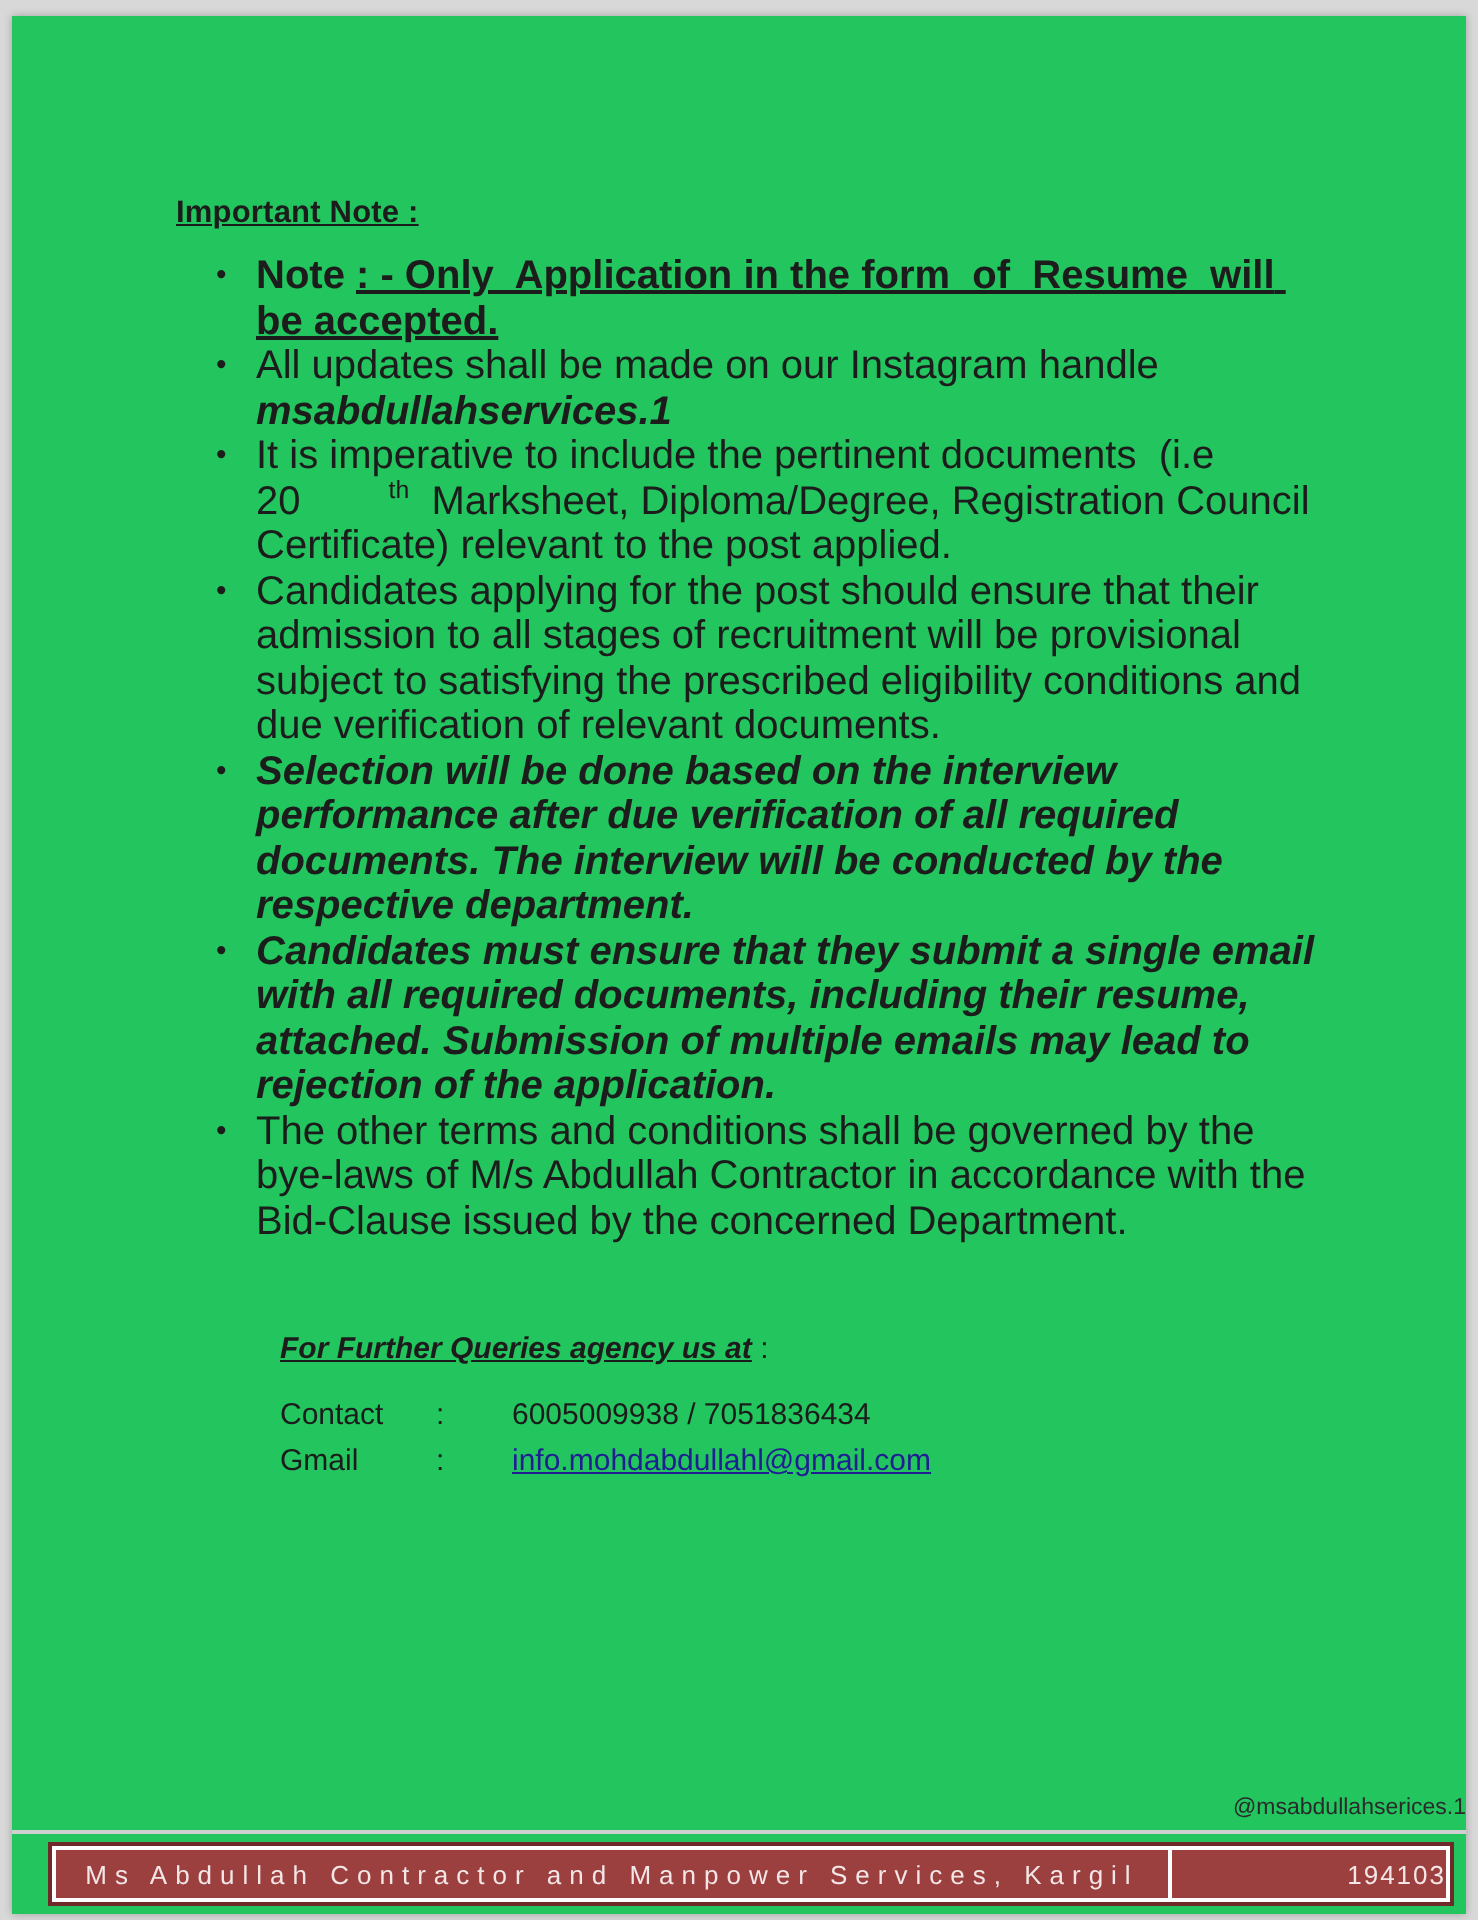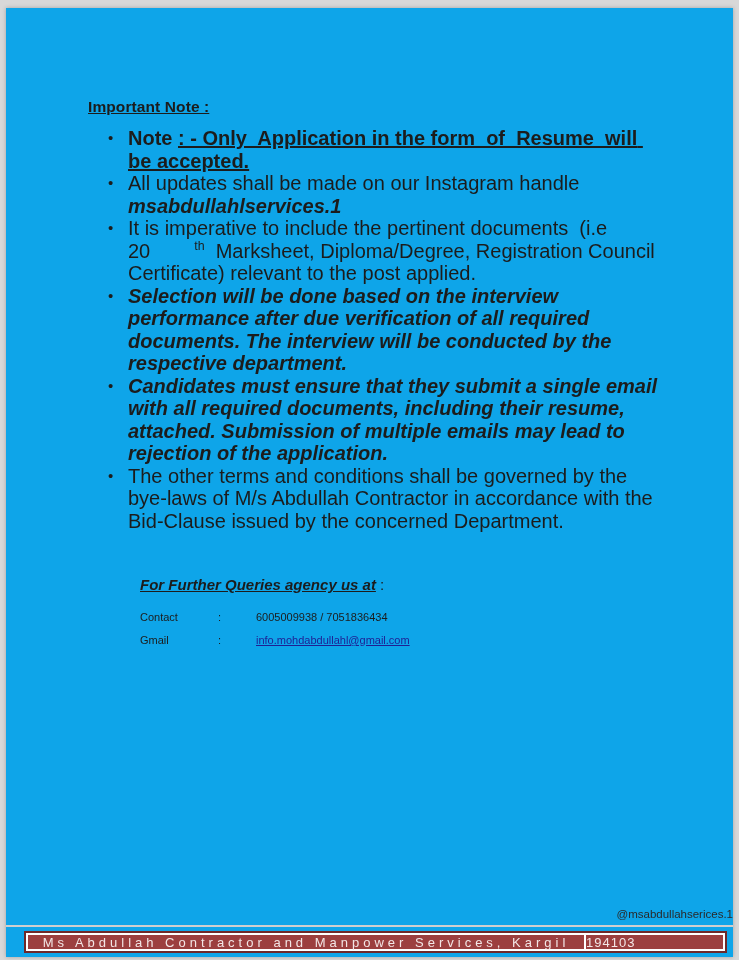--- a/index.html
+++ b/index.html
@@ -13,21 +13,21 @@
   body{
     background:#d8d8d8;
     font-family:"Liberation Sans", sans-serif;
     color:var(--ink);
     position:relative;
     overflow:hidden;
   }
   .page{
     position:absolute;
     top:8px;left:6px;right:6px;bottom:3px;
-    background:#0ea5e9;
+    background:#22c55e;
     box-shadow:0 0 4px rgba(0,0,0,.25);
   }
   .content{
     padding:90px 74px 0 82px;
   }
   .heading{
     font-size:15.5px;
     font-weight:bold;
     text-decoration:underline;
     margin:0 0 11px 0;
@@ -65,21 +65,21 @@
     font-weight:bold;
     font-style:italic;
     text-decoration:underline;
   }
   .contact-rows{
     margin:13px 0 0 52px;
   }
   .c-row{
     display:flex;
     align-items:flex-end;
-    font-size:11px;
+    font-size:15px;
     line-height:23px;
   }
   .c-label{width:78px;}
   .c-sep{width:28px;text-align:left;}
   .c-value{margin-left:10px;}
   a.link{
     color:var(--link);
     text-decoration:underline;
   }
   .footer{
@@ -98,55 +98,56 @@
   .banner-outer{
     margin:4px 6px 4px 18px;
     border:2px solid var(--banner-border);
     background:#ffffff;
     padding:2px;
   }
   .banner{
     background:var(--banner-bg);
     display:flex;
     align-items:center;
-    height:14px;
+    height:24px;
     color:#f3e6e6;
   }
   .banner-title{
     flex:1;
     text-align:center;
     font-size:13px;
     letter-spacing:4px;
     white-space:nowrap;
   }
   .banner-vdiv{
     width:2px;
     align-self:stretch;
     background:#ffffff;
   }
   .banner-code{
     width:137px;
-    text-align:left;
+    text-align:right;
     font-size:13px;
     letter-spacing:1px;
   }
 </style>
 </head>
 <body>
 
 <div class="page">
 
   <div class="content">
 
     <h1 class="heading">Important Note :</h1>
 
     <ul class="notes">
         <li><span class="seg b">Note </span><span class="seg b u">: - Only  Application in the form  of  Resume  will be accepted.</span></li>
-        <li><span class="seg">All updates shall be made on our Instagram handle </span><span class="seg b i">msabdullahlservices.1</span></li>
+        <li><span class="seg">All updates shall be made on our Instagram handle </span><span class="seg b i">msabdullahservices.1</span></li>
         <li><span class="seg">It is imperative to include the pertinent documents  (i.e  20</span><span class="seg sup">th</span><span class="seg">  Marksheet, Diploma/Degree, Registration Council Certificate) relevant to the post applied.</span></li>
+        <li><span class="seg">Candidates applying for the post should ensure that their admission to all stages of recruitment will be provisional subject to satisfying the prescribed eligibility conditions and due verification of relevant documents.</span></li>
         <li><span class="seg b i">Selection will be done based on the interview performance after due verification of all required documents. The interview will be conducted by the respective department.</span></li>
         <li><span class="seg b i">Candidates must ensure that they submit a single email with all required documents, including their resume, attached. Submission of multiple emails may lead to rejection of the application.</span></li>
         <li><span class="seg">The other terms and conditions shall be governed by the bye-laws of M/s Abdullah Contractor in accordance with the Bid-Clause issued by the concerned Department.</span></li>
       </ul>
 
     <div class="queries">
       <span class="q-main">For Further Queries agency us at</span><span class="q-colon"> :</span>
     </div>
 
     <div class="contact-rows">

